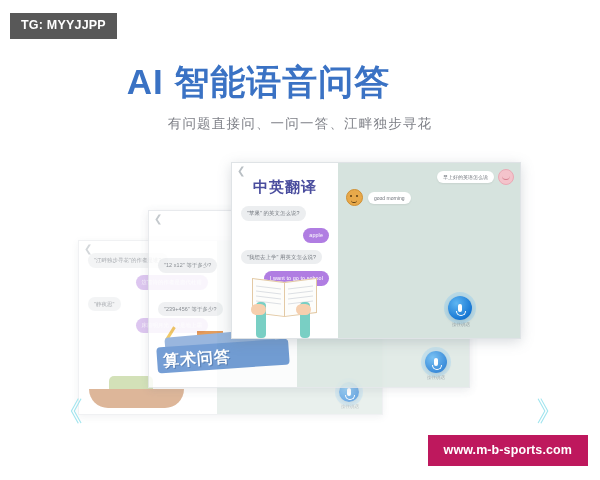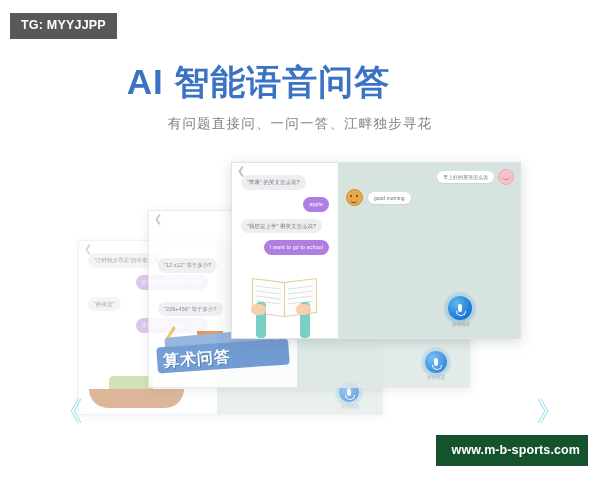--- a/index.html
+++ b/index.html
@@ -28,26 +28,26 @@
     padding: 6px 11px 7px 11px;
     line-height: 1;
     z-index: 60;
   }
 
   
   .url-badge {
     position: absolute;
     right: 12px;
     bottom: 14px;
-    background: #14532d;
+    background: #be185d;
     color: #ffffff;
     font-size: 12.5px;
     font-weight: bold;
     letter-spacing: 0.1px;
-    padding: 9px 8px 10px 16px;
+    padding: 9px 16px 10px 16px;
     line-height: 1;
     z-index: 60;
   }
 
   
   .headline {
     position: absolute;
     top: 64px;
     left: 0;
     width: 517px;
@@ -546,20 +546,21 @@
       </div>
 
     </div>
   </div>
 
   <div class="card card-front">
     <div class="card-body">
 
       <div class="pane-left">
         <span class="corner-mark">❮</span>
+        <div class="panel-title">中英翻译</div>
 
         <div class="bubbles">
           <div class="bubble ask">"苹果" 的英文怎么说?</div>
           <div class="bubble ans-purple">apple</div>
           <div class="bubble ask">"我想去上学" 用英文怎么说?</div>
           <div class="bubble ans-purple">I want to go to school</div>
         </div>
 
         <div class="illus">
           <div class="book-wrap">

